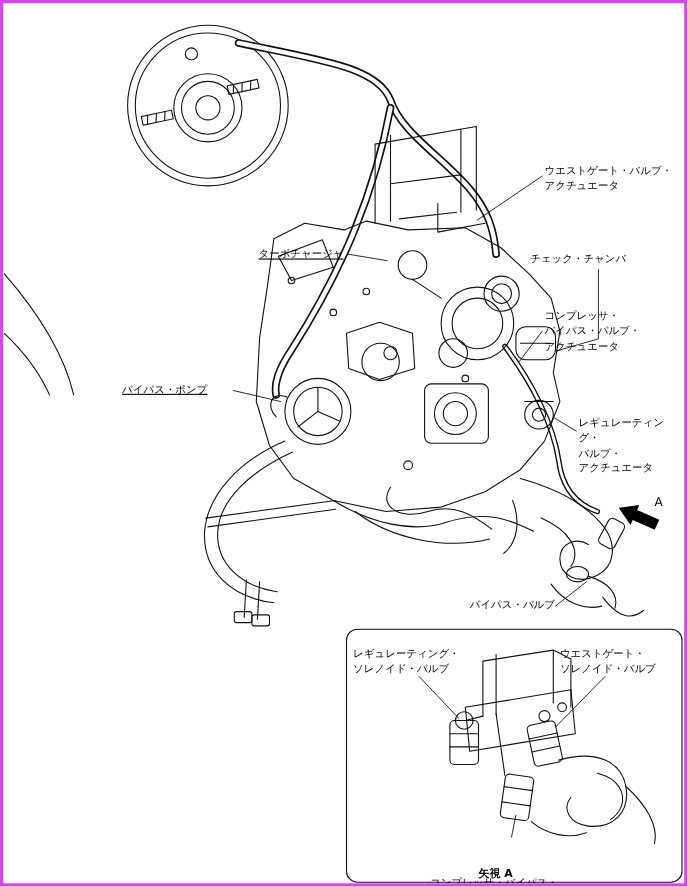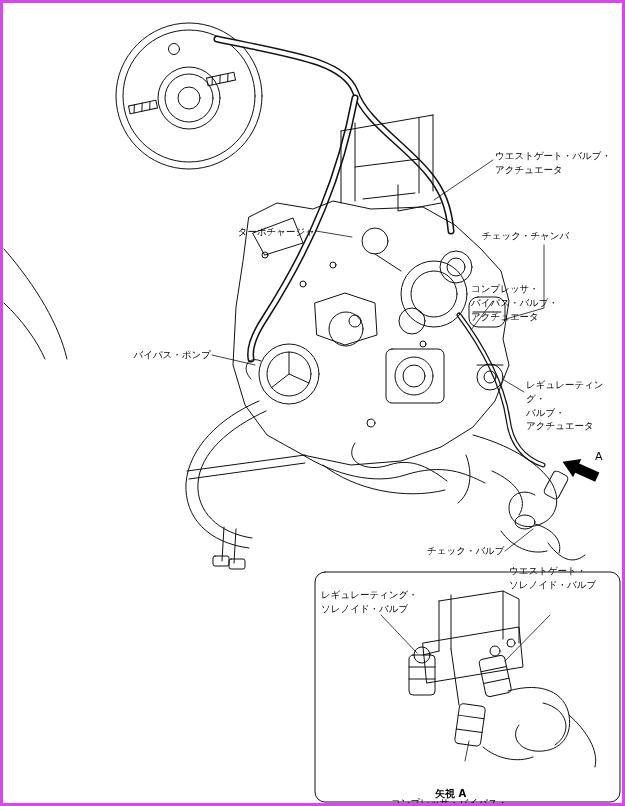--- a/index.html
+++ b/index.html
@@ -15,21 +15,21 @@
   }
   .art{position:absolute;left:0;top:0;width:625px;height:806px;}
   .lbl{
     position:absolute;
     font-size:9.5px;
     line-height:1.45;
     color:#000;
     white-space:pre-line;
     z-index:5;
   }
-  .lbl.right{text-align:right;}
+  .lbl.right{text-align:left;text-decoration:underline;}
   .view-letter{
     position:absolute;
     font-size:11px;
     color:#000;
     z-index:5;
   }
   .view-label{
     position:absolute;
     font-size:10px;
     font-weight:bold;
@@ -201,38 +201,38 @@
     </g>
   </svg>
 
   <div class="lbl" style="left:492px;top:146px;">ウエストゲート・バルブ・
 アクチュエータ</div>
 
   <div class="lbl right" style="left:232px;top:222px;width:80px;">ターボチャージャ</div>
 
   <div class="lbl" style="left:479px;top:226px;">チェック・チャンバ</div>
 
-  <div class="lbl" style="left:468px;top:279px;">コンプレッサ・
+  <div class="lbl" style="left:492px;top:279px;font-family:Liberation Serif, serif;">コンプレッサ・
 バイパス・バルブ・
 アクチュエータ</div>
 
   <div class="lbl right" style="left:108px;top:345px;width:100px;">バイパス・ポンプ</div>
 
   <div class="lbl" style="left:523px;top:375px;">レギュレーティング・
 バルブ・
 アクチュエータ</div>
 
-  <div class="lbl" style="left:424px;top:541px;">チェック・バルブ</div>
+  <div class="lbl" style="left:424px;top:541px;">バイパス・バルブ</div>
 
   <div class="view-letter" style="left:592px;top:447px;">A</div>
 
   <div class="lbl" style="left:318px;top:585px;">レギュレーティング・
 ソレノイド・バルブ</div>
 
-  <div class="lbl" style="left:506px;top:561px;">ウエストゲート・
+  <div class="lbl" style="left:506px;top:585px;">ウエストゲート・
 ソレノイド・バルブ</div>
 
   <div class="lbl" style="left:388px;top:793px;text-align:right;">コンプレッサ・バイパス・
 ソレノイド・バルブ</div>
 
   <div class="view-label" style="left:432px;top:784px;">矢視 A</div>
 
 </div>
 
 </body></html>

